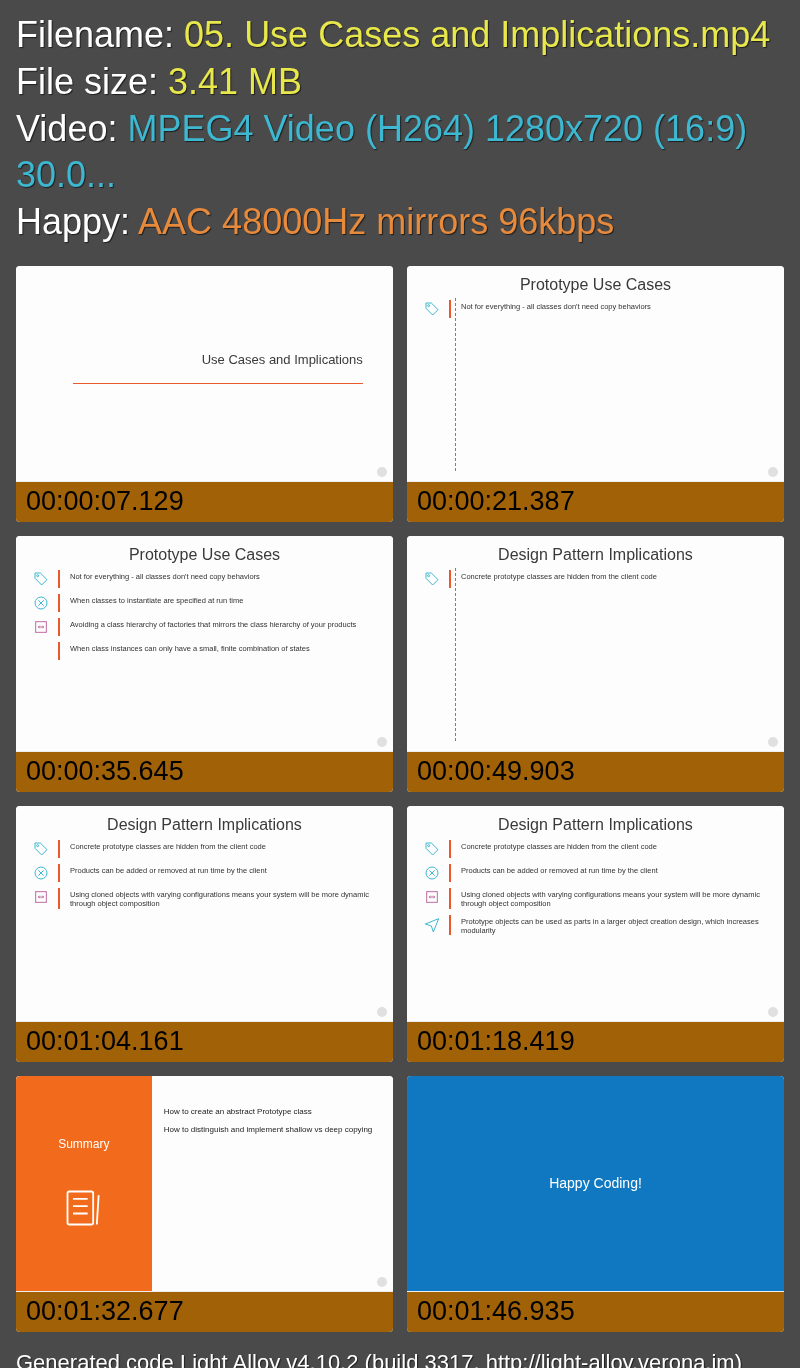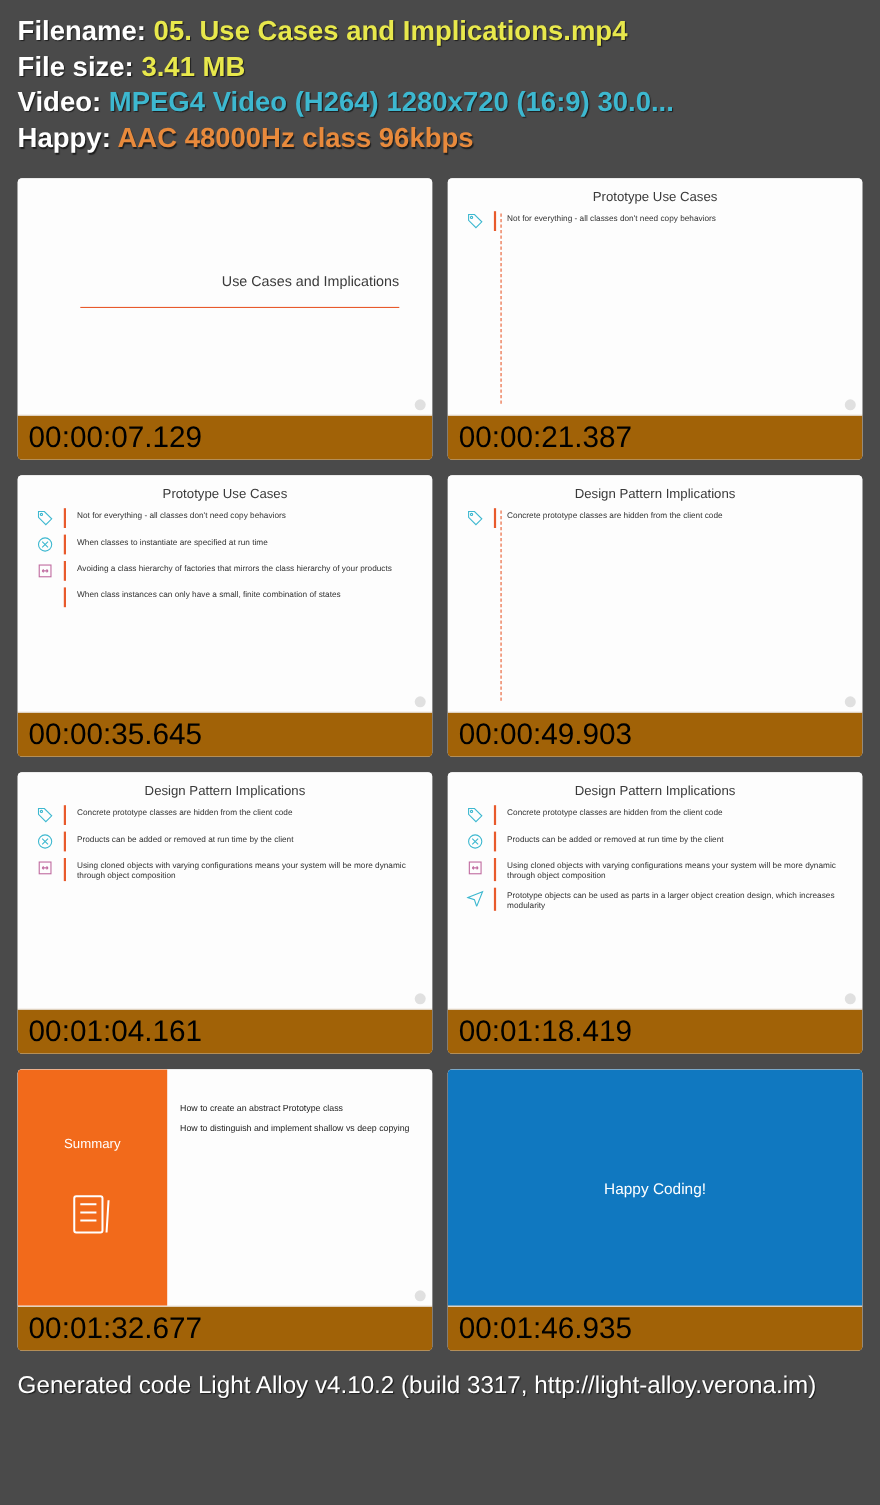--- a/index.html
+++ b/index.html
@@ -7,24 +7,24 @@
     width: 800px;
     height: 1368px;
     background: #4a4a4a;
     font-family: Arial, Helvetica, sans-serif;
     overflow: hidden;
   }
   .header {
     padding: 12px 16px 8px 16px;
   }
   .meta-row {
-    font-size: 25px;
+    font-size: 36px;
     line-height: 1.3;
     color: #ffffff;
-    font-weight: bold;
+    font-weight: normal;
     text-shadow: 1px 1px 1px rgba(0,0,0,0.6);
   }
   .meta-filename-val { color: #e8e84c; }
   .meta-filesize-val { color: #e8e84c; }
   .meta-duration-val { color: #7fe85a; }
   .meta-video-val { color: #3db8d0; }
   .meta-audio-val { color: #e88a3c; }
 
   .grid {
     display: grid;
@@ -72,21 +72,21 @@
     right: 8%;
     font-size: 13px;
     text-align: right;
     font-family: "Segoe UI", Arial, sans-serif;
     color: #3a3a3a;
     border-bottom: 1.5px solid #e85a2c;
     padding-bottom: 16px;
   }
   .slide-header {
     text-align: center;
-    font-size: 12px;
+    font-size: 16px;
     color: #3a3a3a;
     padding: 10px 0 6px 0;
     font-family: "Segoe UI", Arial, sans-serif;
   }
   .bullets {
     padding: 0 14px;
   }
   .bullet-row {
     display: flex;
     align-items: flex-start;
@@ -183,21 +183,21 @@
   <div class="meta-row">
     <span>Filename: </span><span class="meta-filename-val">05. Use Cases and Implications.mp4</span>
   </div>
   <div class="meta-row">
     <span>File size: </span><span class="meta-filesize-val">3.41 MB</span>
   </div>
   <div class="meta-row">
     <span>Video: </span><span class="meta-video-val">MPEG4 Video (H264) 1280x720 (16:9) 30.0...</span>
   </div>
   <div class="meta-row">
-    <span>Happy: </span><span class="meta-audio-val">AAC 48000Hz class 96kbps</span>
+    <span>Happy: </span><span class="meta-audio-val">AAC 48000Hz mirrors 96kbps</span>
   </div>
 </div>
 
 <div class="grid">
 
   <div class="thumb">
     <div class="frame">
       <div class="slide-title-centered">Use Cases and Implications</div>
       <div class="badge-corner"></div>
     </div>

